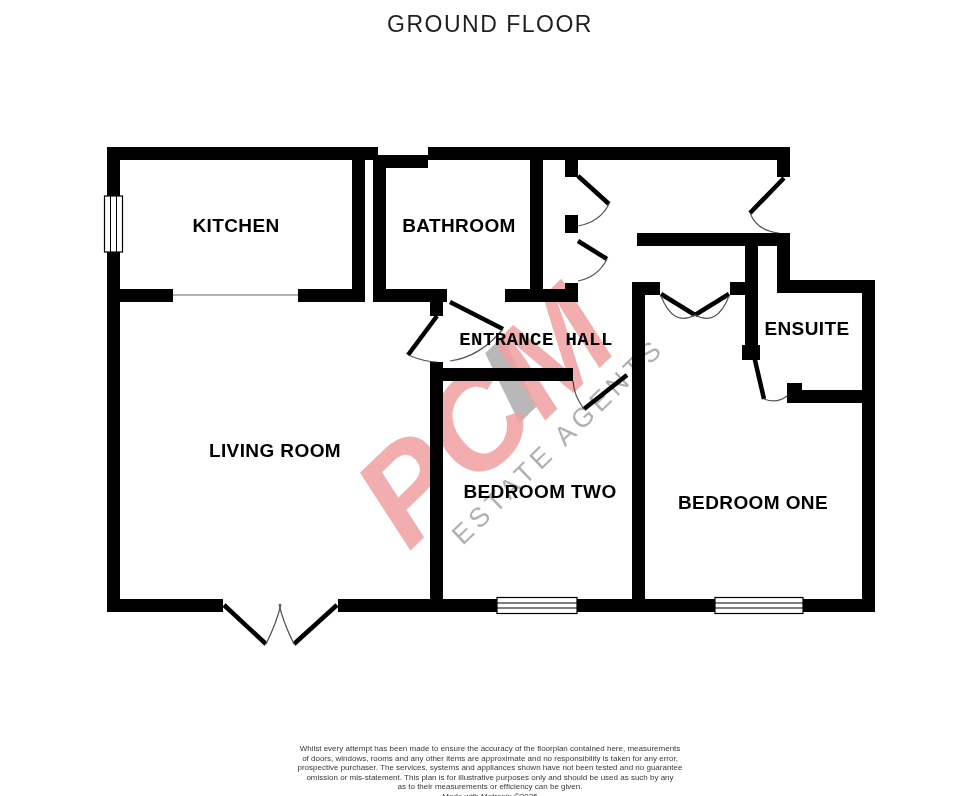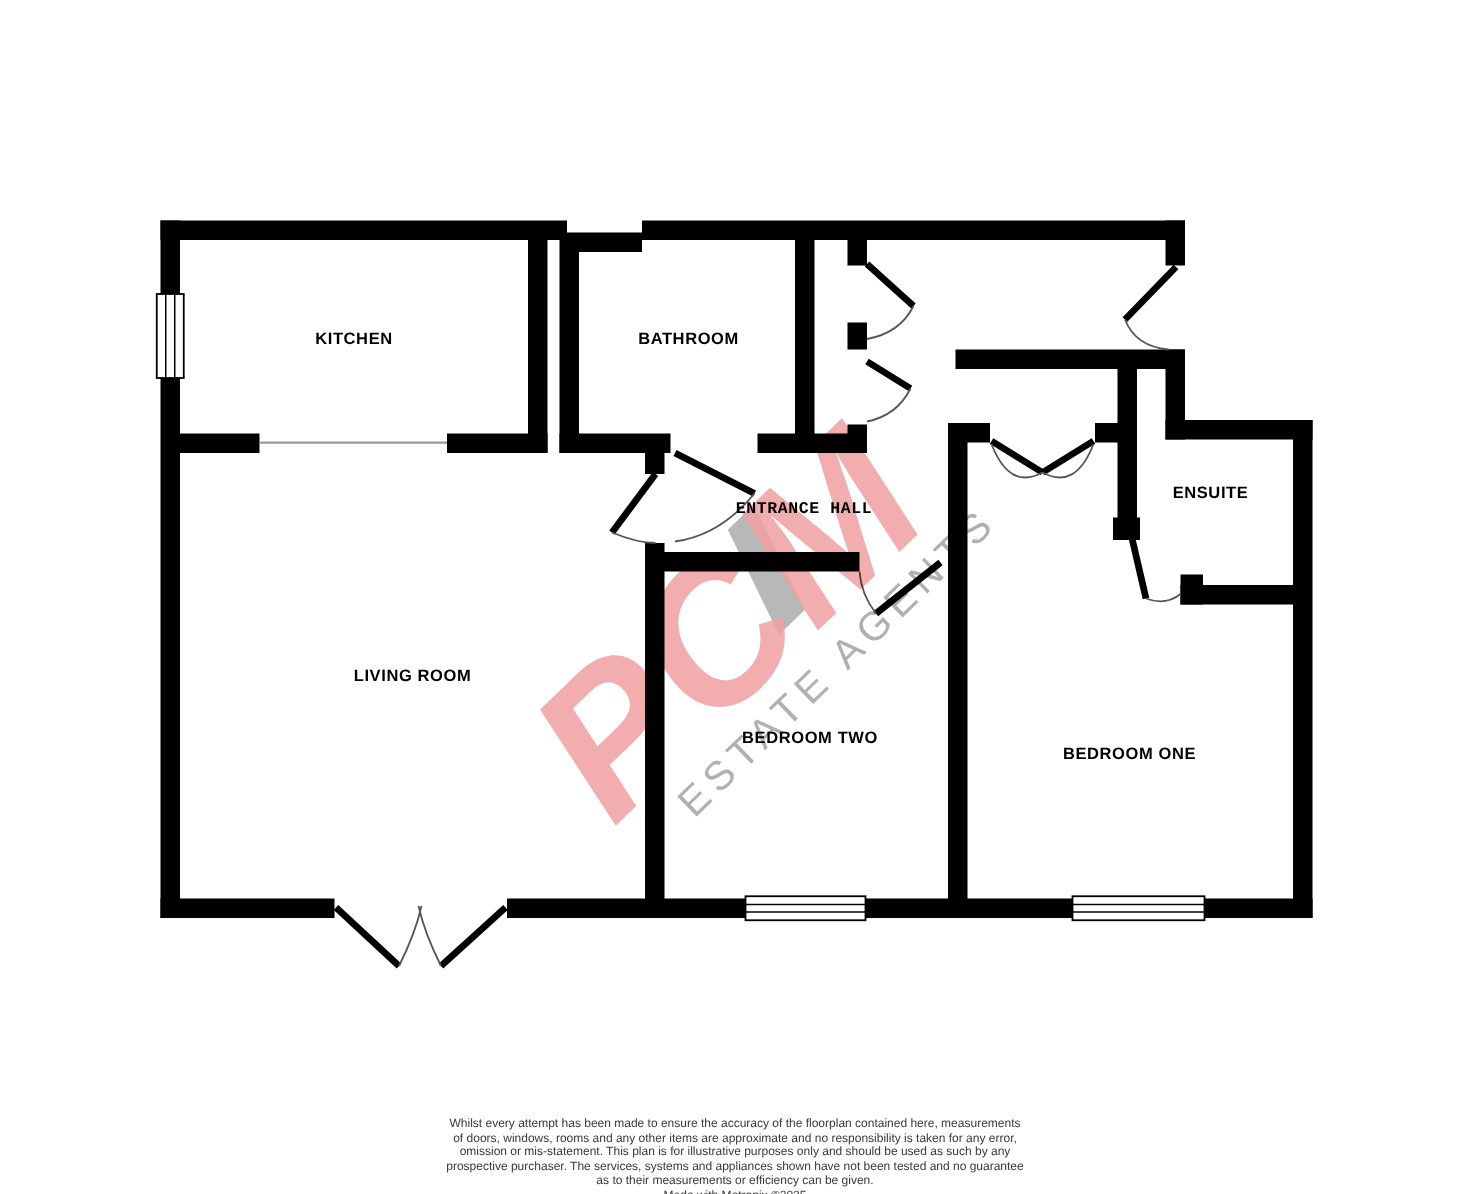--- a/index.html
+++ b/index.html
@@ -8,38 +8,39 @@
   .page-title{position:absolute;top:11px;left:50%;transform:translateX(-50%);
               font-size:23px;letter-spacing:1.5px;color:#1e1e1e;white-space:nowrap;}
   svg#plan{position:absolute;left:0;top:0;}
   .wl{fill:#000000;}
   .win{fill:#ffffff;stroke:#000000;stroke-width:1.2;}
   .winline{stroke:#000000;stroke-width:1;}
   .leaf{stroke:#000000;stroke-width:4.5;stroke-linecap:butt;}
   .arc{fill:none;stroke:#555555;stroke-width:1.2;}
   .openline{stroke:#999999;stroke-width:1.5;}
   .room-label{position:absolute;transform:translate(-50%,-50%);font-weight:bold;
-              font-size:11px;letter-spacing:.4px;color:#000;white-space:nowrap;}
+              font-size:19px;letter-spacing:.4px;color:#000;white-space:nowrap;}
   .watermark{position:absolute;left:497px;top:428px;transform:translate(-50%,-50%) rotate(-44deg);
              mix-blend-mode:multiply;pointer-events:none;text-align:center;}
   .wm-brand{font-size:132px;font-weight:bold;font-style:italic;line-height:.78;
             letter-spacing:2px;color:#f09fa0;opacity:.85;}
   .wm-accent{position:absolute;left:208px;top:6px;width:24px;height:74px;background:#ababab;
              opacity:.85;transform:skewX(-18deg);}
   .wm-tagline{font-size:27px;letter-spacing:5px;color:#a3a3a3;opacity:.85;margin-top:2px;
               margin-left:70px;white-space:nowrap;}
   .disclaimer{position:absolute;left:0;right:0;top:744px;text-align:center;color:#383838;
               font-size:8px;line-height:9.5px;}
   .disclaimer div{white-space:nowrap;}
 </style>
 </head>
 <body>
 
 <div id="stage">
 
+  <div class="page-title">GROUND FLOOR</div>
 
   <svg id="plan" width="980" height="796" viewBox="0 0 980 796">
 
     <g>
 
       <rect class="wl" x="107" y="147" width="271" height="13"></rect>
       <rect class="wl" x="378" y="155" width="50" height="13"></rect>
       <rect class="wl" x="428" y="147" width="362" height="13"></rect>
       <rect class="wl" x="107" y="147" width="13" height="465"></rect>
       <rect class="wl" x="107" y="599" width="116" height="13"></rect>
@@ -143,19 +144,19 @@
 
   <div class="watermark">
     <div class="wm-accent"></div>
     <div class="wm-brand">PCM</div>
     <div class="wm-tagline">ESTATE AGENTS</div>
   </div>
 
   <div class="disclaimer">
     <div>Whilst every attempt has been made to ensure the accuracy of the floorplan contained here, measurements</div>
     <div>of doors, windows, rooms and any other items are approximate and no responsibility is taken for any error,</div>
+    <div>prospective purchaser. The services, systems and appliances shown have not been tested and no guarantee</div>
     <div>omission or mis-statement. This plan is for illustrative purposes only and should be used as such by any</div>
-    <div>prospective purchaser. The services, systems and appliances shown have not been tested and no guarantee</div>
     <div>as to their measurements or efficiency can be given.</div>
     <div>Made with Metropix ©2025</div>
   </div>
 
 </div>
 
 </body></html>

